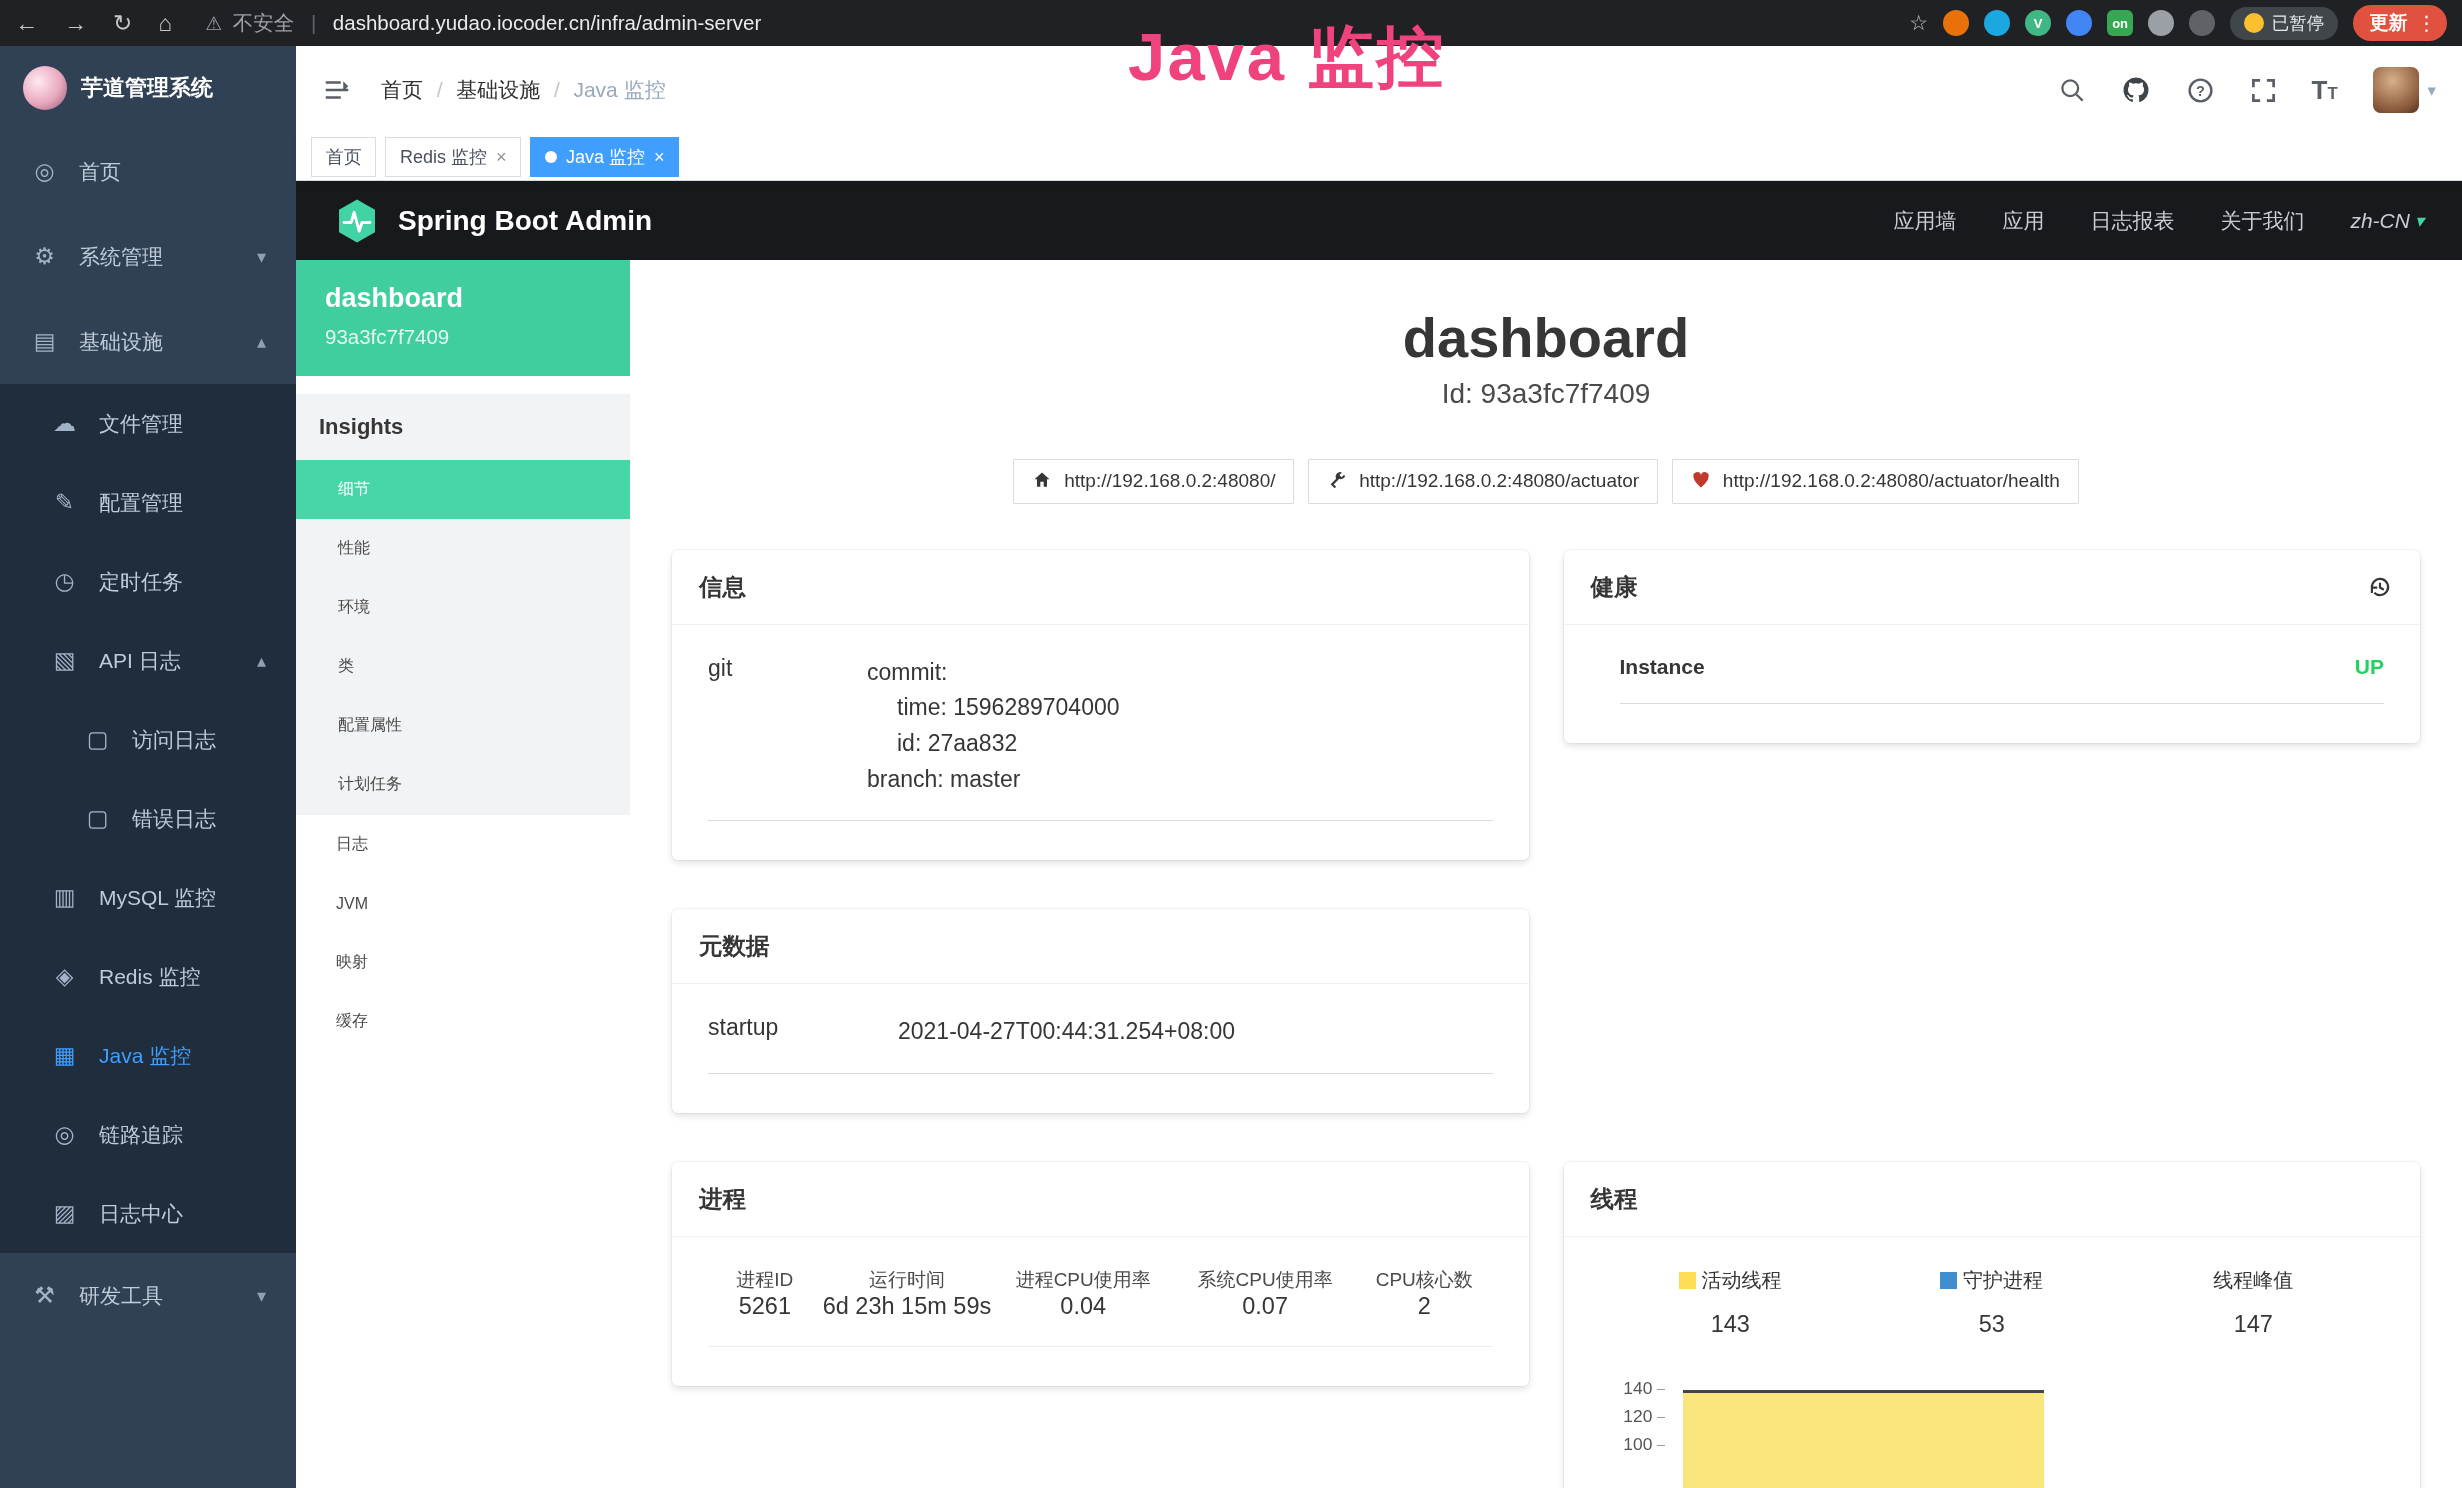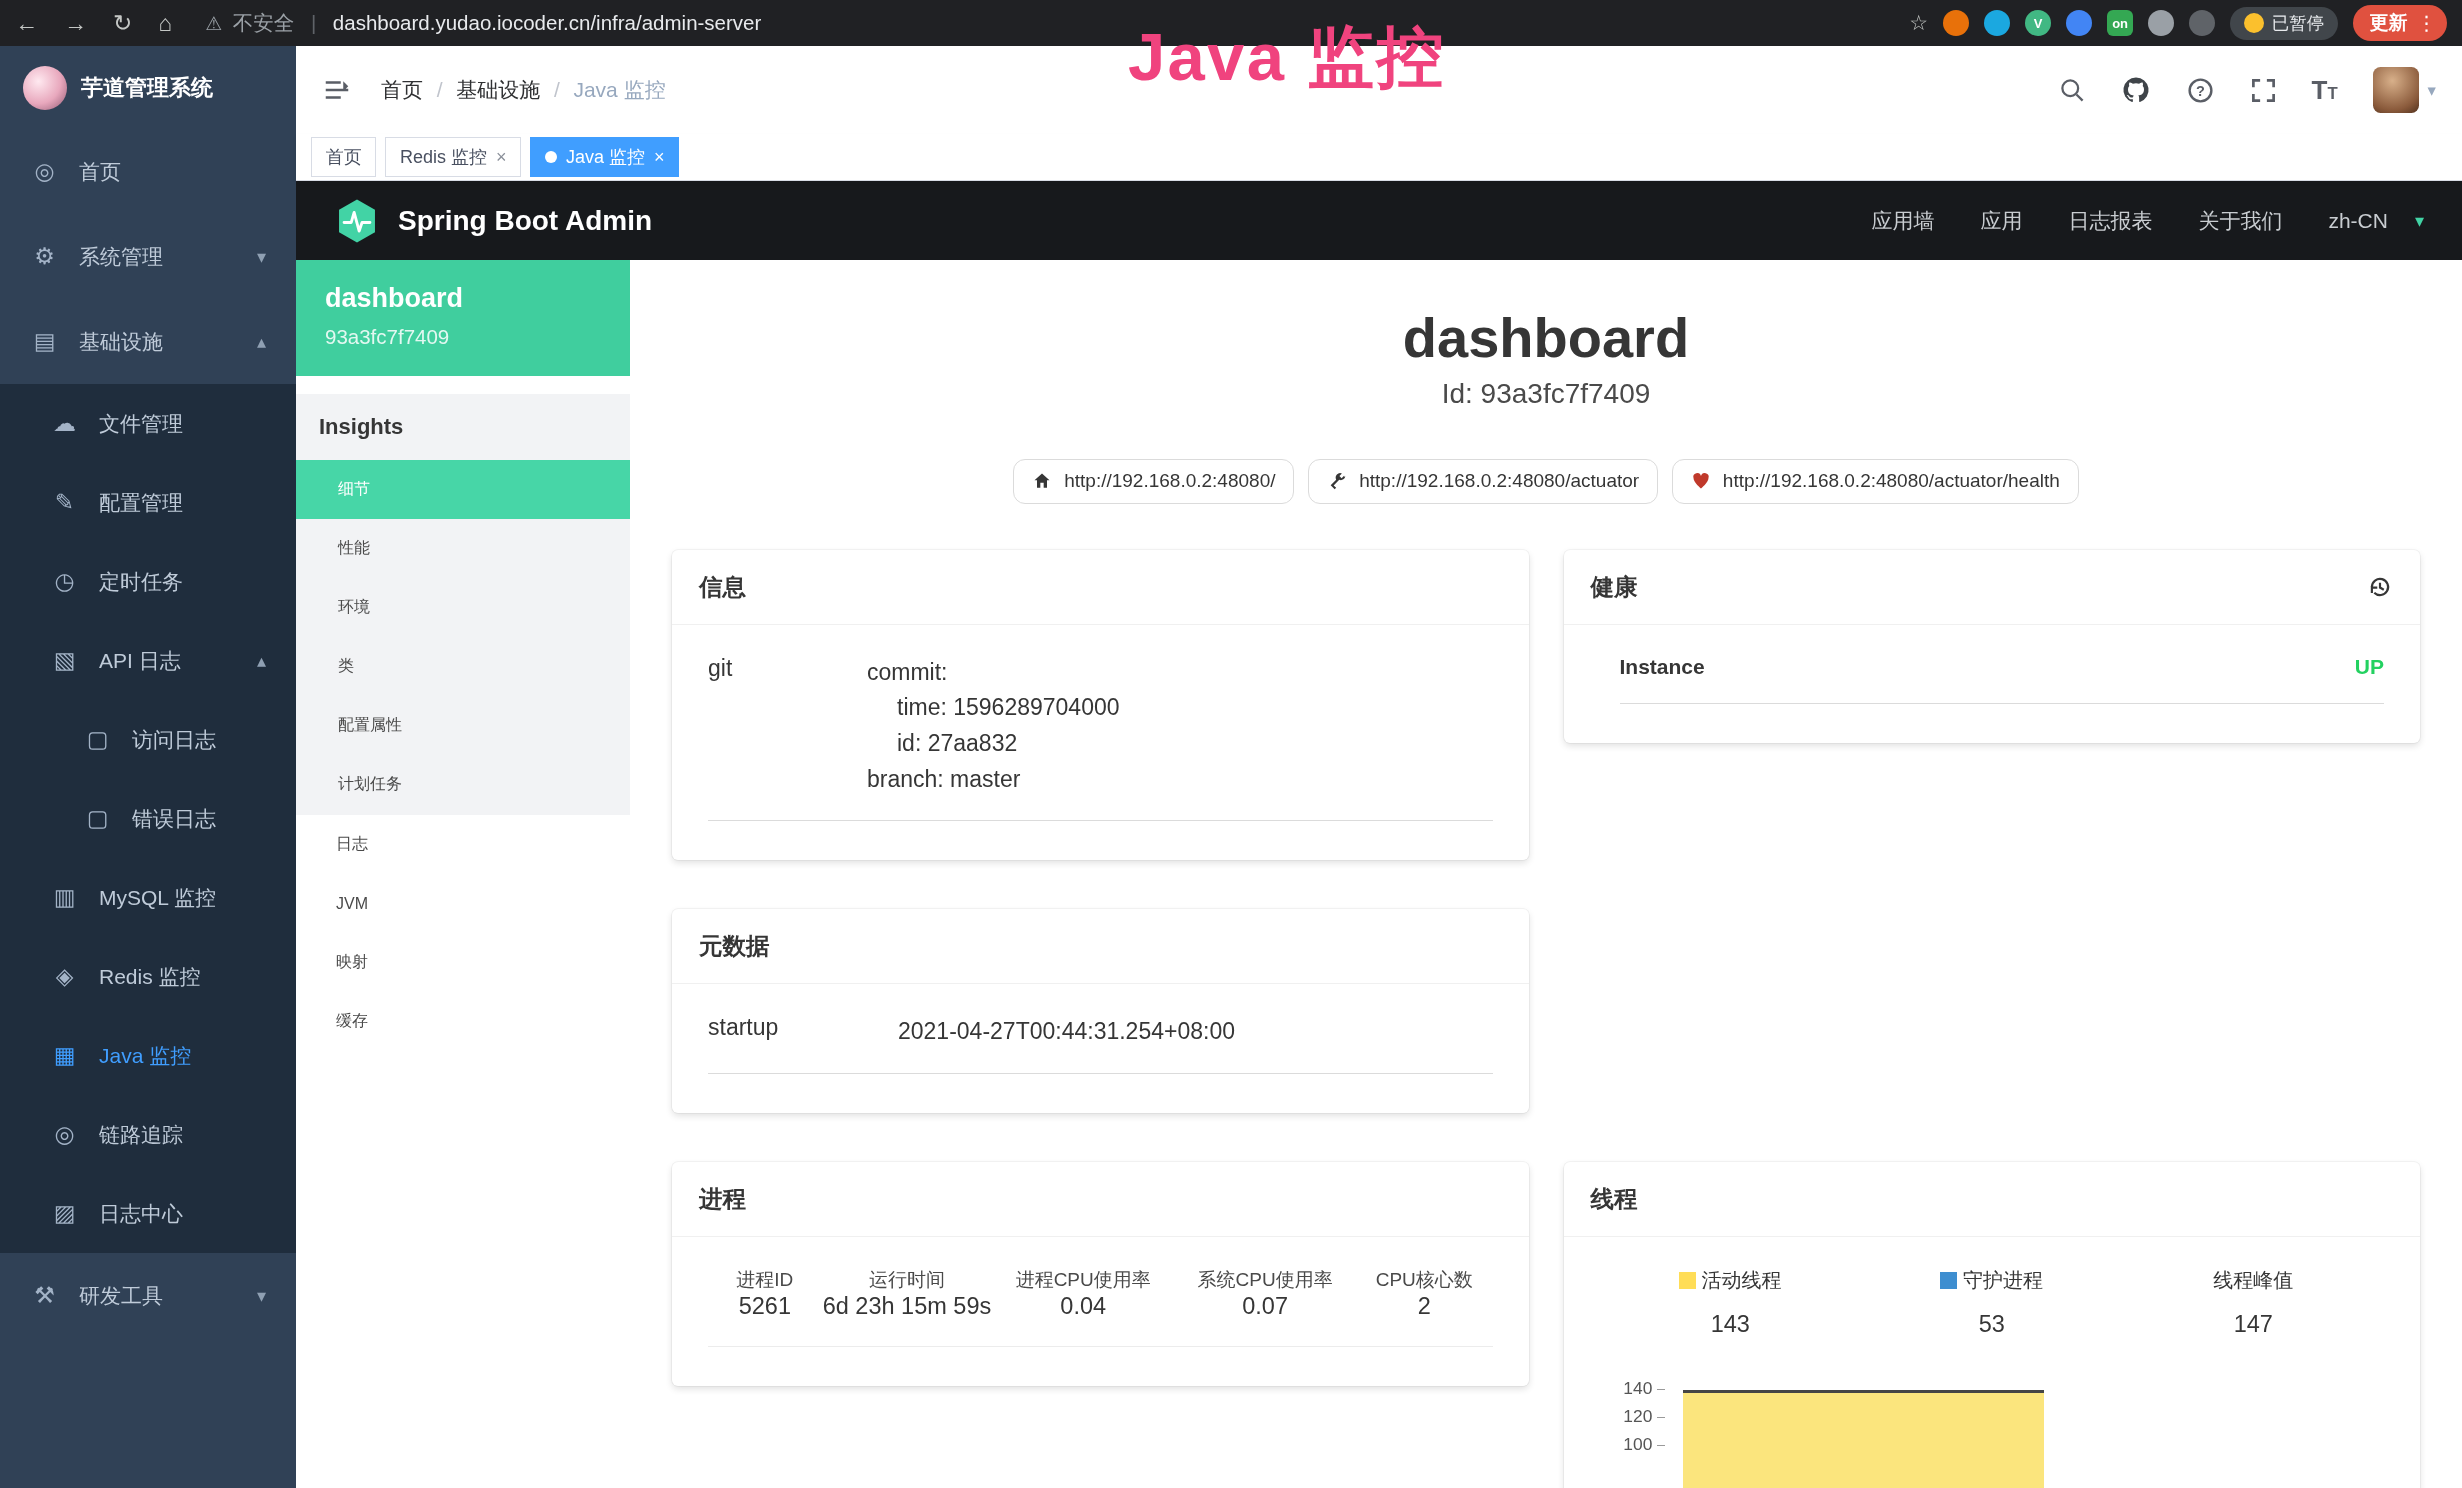--- a/index.html
+++ b/index.html
@@ -68,40 +68,40 @@
   .tag.active{background:#409eff;border-color:#409eff;color:#fff;}
   .tag.active .x{color:#fff;}
   .tag .dot{width:12px;height:12px;border-radius:50%;background:#fff;}
 
   
   .sba{flex:1;display:flex;flex-direction:column;min-height:0;}
   .sba-nav{height:79px;background:#17191c;display:flex;align-items:center;padding:0 38px;flex-shrink:0;}
   .sba-logo{width:46px;height:46px;margin-right:18px;flex-shrink:0;}
   .sba-brand{color:#fff;font-size:28px;font-weight:bold;}
   .sba-links{margin-left:auto;display:flex;gap:46px;align-items:center;font-size:21px;color:#c9cdd1;}
-  .sba-lang{display:flex;gap:27px;align-items:center;}
+  .sba-lang{display:flex;gap:5px;align-items:center;font-style:italic;}
   .caret-green{color:#42d3a5;font-size:18px;}
 
   .sba-body{flex:1;display:flex;min-height:0;}
   .sba-side{width:334px;background:#fff;flex-shrink:0;}
   .inst{background:#40ce9e;padding:23px 29px 27px;cursor:pointer;}
   .inst-name{color:#fff;font-size:27px;font-weight:600;}
   .inst-id{color:rgba(255,255,255,.85);font-size:20.5px;margin-top:10.6px;}
   .sgroup{background:#f2f3f5;margin-top:18px;padding-bottom:1.5px;}
   .sgroup-h{font-size:22px;font-weight:bold;color:#363636;padding:20px 23px;}
   .sitem{height:59px;display:flex;align-items:center;padding-left:42px;font-size:16px;color:#4a4a4a;cursor:pointer;}
   .sitem.active{background:#47d6a7;color:#fff;}
   .sitem.root{padding-left:40px;background:#fff;}
 
   .sba-main{flex:1;position:relative;overflow:hidden;background:#fff;}
   .hero{text-align:center;padding-top:47px;}
   .hero-title{font-size:56px;font-weight:600;color:#363636;line-height:1.1;}
   .hero-sub{font-size:28px;color:#4a4a4a;margin-top:9px;}
   .linkrow{display:flex;justify-content:center;gap:13.7px;margin-top:49px;}
-  .chip{display:flex;align-items:center;gap:12px;border:0.8px solid #dbdbdb;border-radius:12px;
+  .chip{display:flex;align-items:flex-start;gap:12px;border:0.8px solid #dbdbdb;border-radius:1px;
         padding:10.6px 18px;font-size:19px;color:#363636;background:#fff;cursor:pointer;}
   .cicn{display:flex;align-items:center;}
 
   .cards{display:grid;grid-template-columns:1fr 1fr;column-gap:35px;row-gap:49px;
          padding:0 42px;margin-top:46px;align-items:start;}
   .card{background:#fff;border-radius:6px;box-shadow:0 3px 7.6px rgba(10,10,10,.12),0 0 0 0.8px rgba(10,10,10,.05);}
   .card.info{grid-column:1;grid-row:1;}
   .card.health{grid-column:2;grid-row:1;align-self:start;}
   .card.metadata{grid-column:1;grid-row:2;}
   .card.process{grid-column:1;grid-row:3;}

